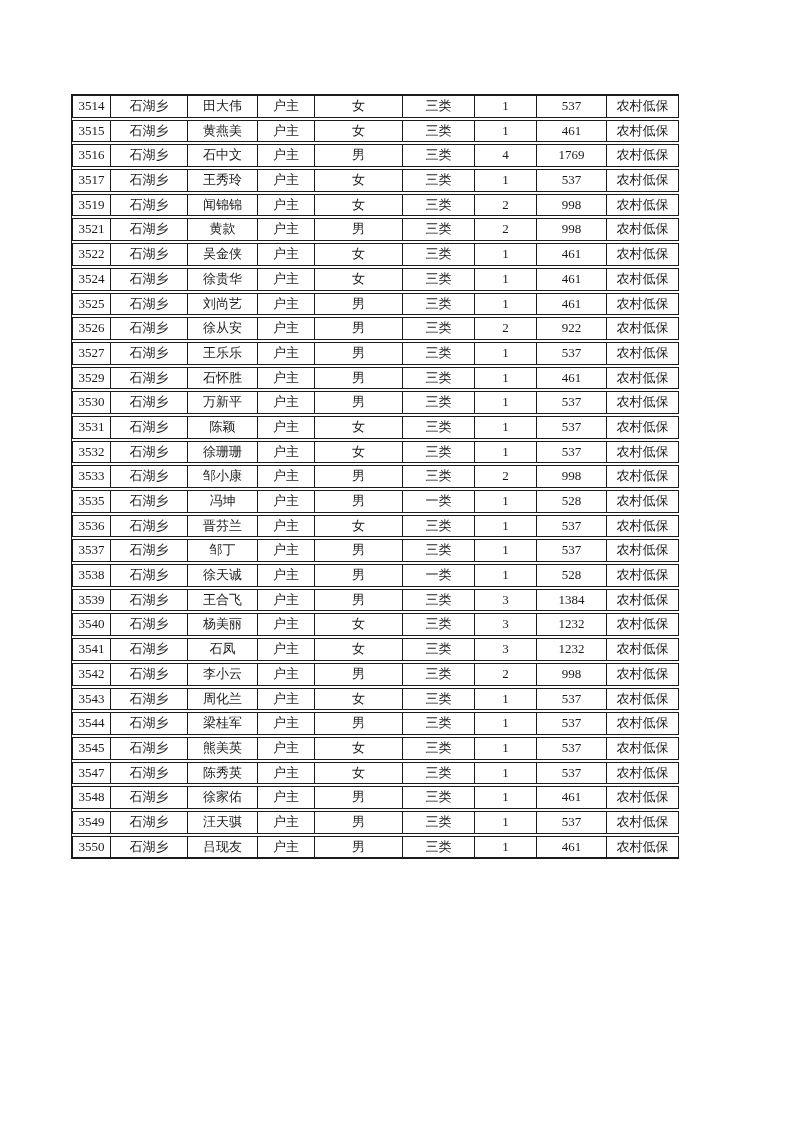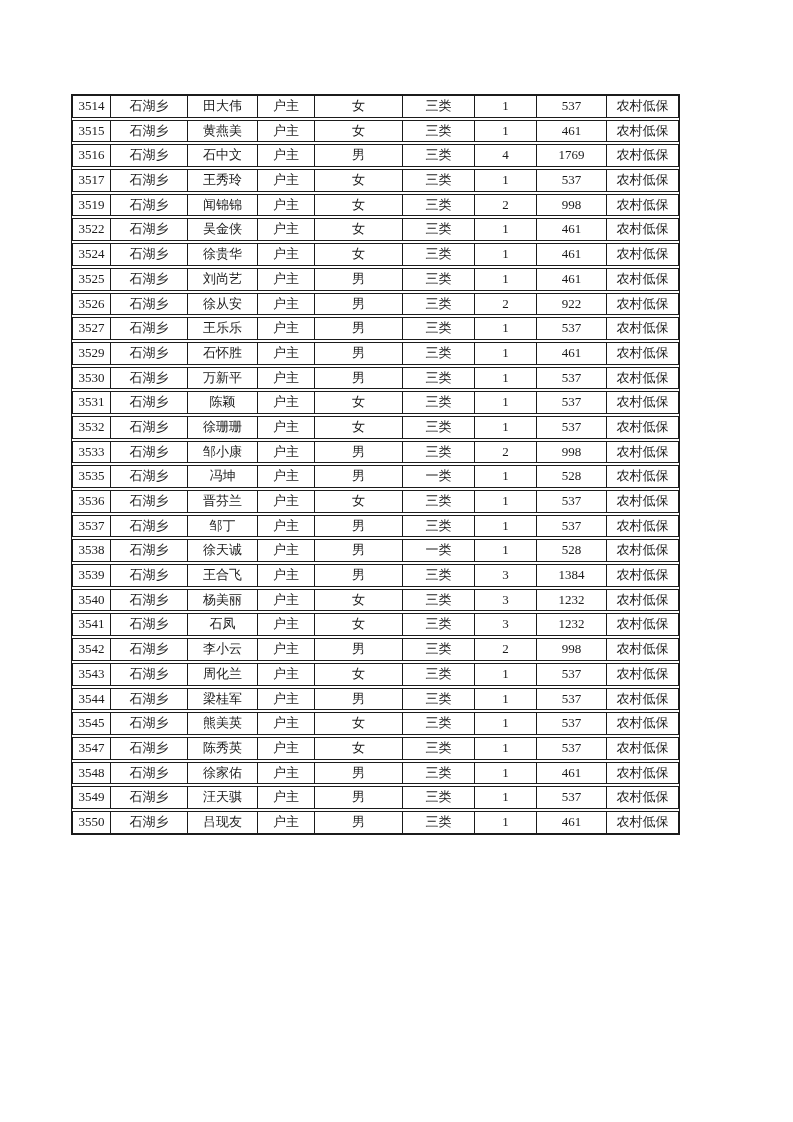--- a/index.html
+++ b/index.html
@@ -5,21 +5,21 @@
   html, body {
     margin: 0;
     padding: 0;
     background: #ffffff;
     width: 793px;
     height: 1122px;
     font-family: "Liberation Serif", "DejaVu Serif", serif;
   }
   .page {
     position: relative;
-    width: 793px;
+    width: 679px;
     height: 1122px;
     background: #ffffff;
     overflow: hidden;
   }
   .table-wrap {
     position: absolute;
     left: 71px;
     top: 94px;
     border: 1px solid #1b1b1b;
     overflow: hidden;
@@ -118,20 +118,31 @@
     <td>石湖乡</td>
     <td>闻锦锦</td>
     <td>户主</td>
     <td>女</td>
     <td>三类</td>
     <td>2</td>
     <td>998</td>
     <td>农村低保</td>
   </tr>
           <tr>
+    <td>3521</td>
+    <td>石湖乡</td>
+    <td>黄款</td>
+    <td>户主</td>
+    <td>男</td>
+    <td>三类</td>
+    <td>2</td>
+    <td>998</td>
+    <td>农村低保</td>
+  </tr>
+          <tr>
     <td>3522</td>
     <td>石湖乡</td>
     <td>吴金侠</td>
     <td>户主</td>
     <td>女</td>
     <td>三类</td>
     <td>1</td>
     <td>461</td>
     <td>农村低保</td>
   </tr>

